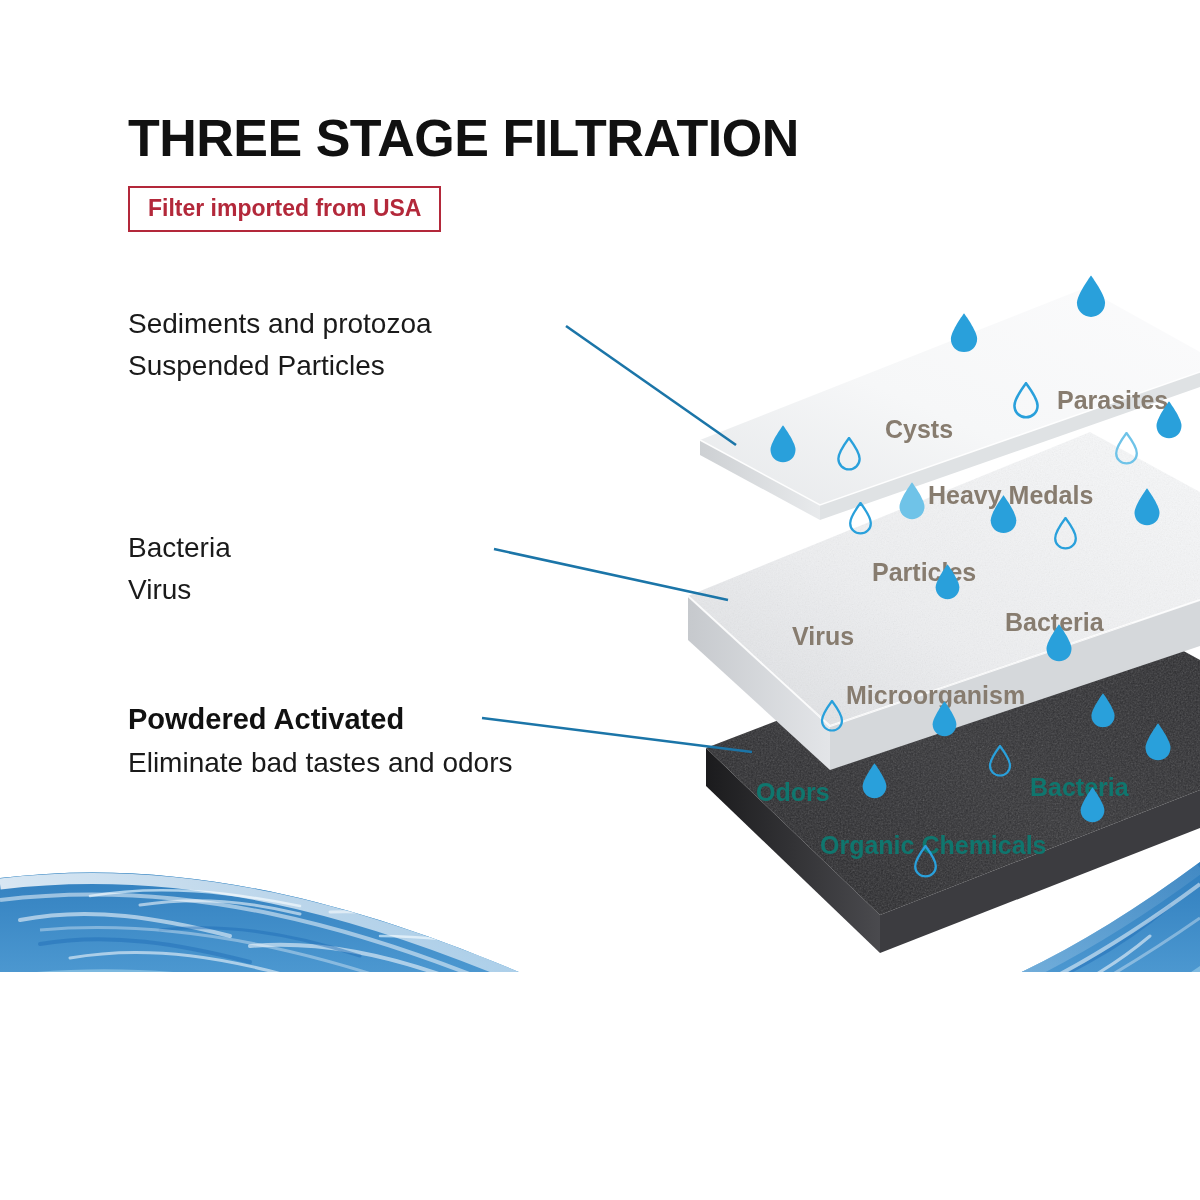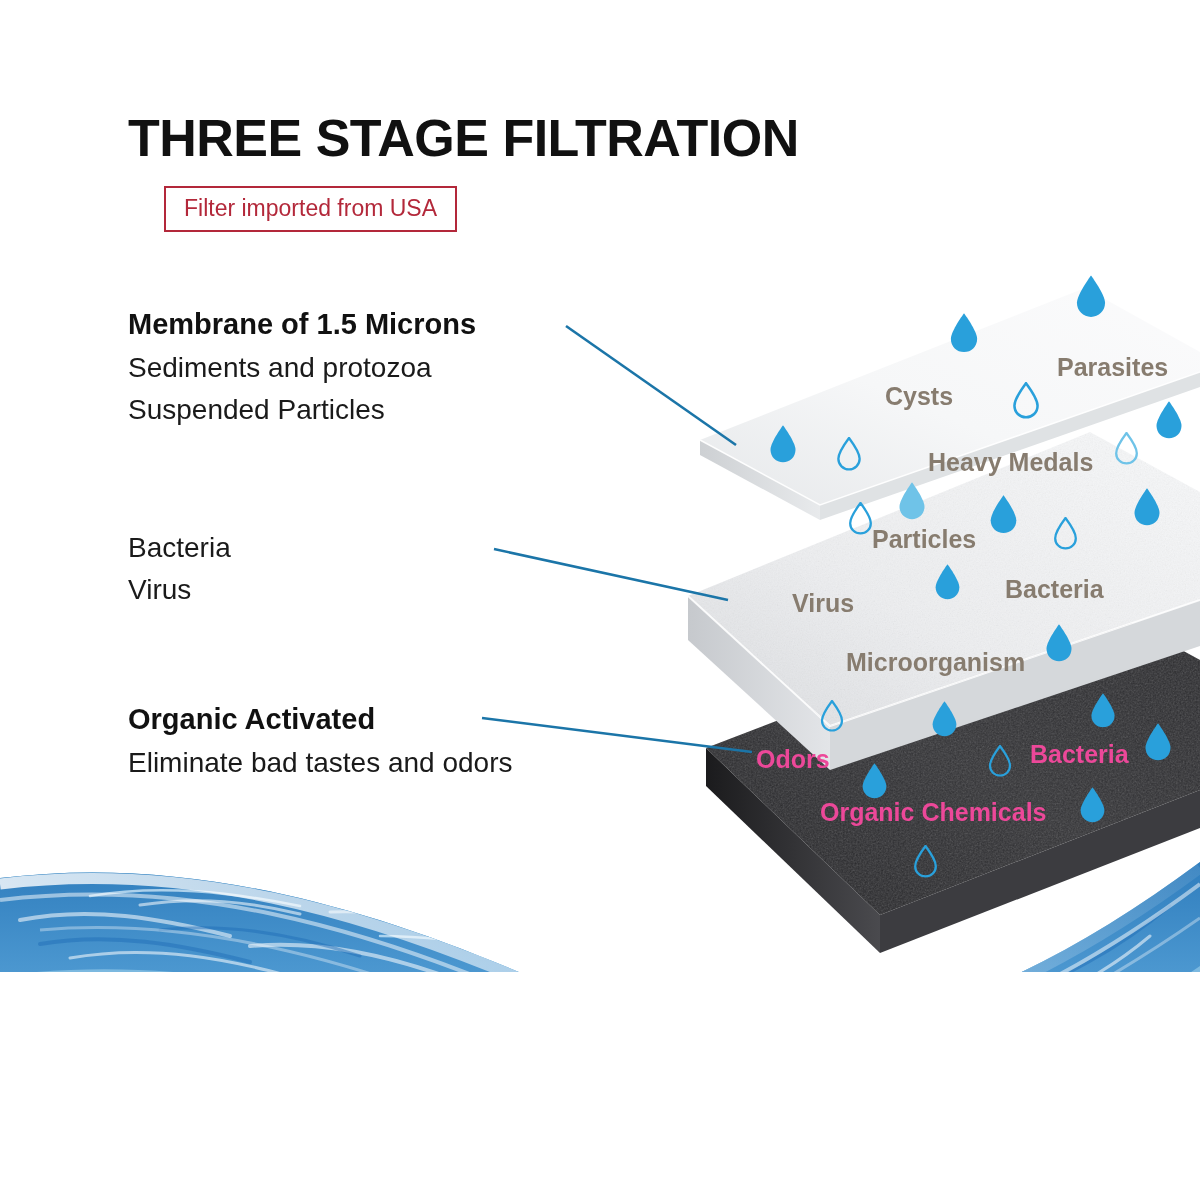--- a/index.html
+++ b/index.html
@@ -28,25 +28,24 @@
     white-space: nowrap;
   }
   #badge {
     position: absolute;
     left: 128px;
     top: 186px;
     padding: 9px 18px 10px 18px;
     border: 2px solid #b3283a;
     color: #b3283a;
     font-size: 23px;
-    font-weight: normal;
+    font-weight: bold;
     line-height: 1;
     white-space: nowrap;
     box-sizing: border-box;
-    margin-left: 36px;
   }
 
   
   .stage-block { position: absolute; left: 128px; }
   .stage-head {
     font-size: 29px;
     font-weight: bold;
     color: #111111;
     line-height: 1.5;
     white-space: nowrap;
@@ -78,22 +77,23 @@
     height: 1200px;
   }
 
   
   .slab-label {
     position: absolute;
     font-size: 25px;
     font-weight: bold;
     white-space: nowrap;
     color: #877c6f;
-  }
-  .slab-label.carbon { color: #ec4899; }
+    margin-top: 33px;
+  }
+  .slab-label.carbon { color: #0f766e; }
 
   
   .drop { position: absolute; }
 </style>
 </head>
 <body>
 
 <div id="page">
 
   <div id="title">THREE STAGE FILTRATION</div>
@@ -335,28 +335,27 @@
       </svg>
       <svg class="drop" width="29" height="38" viewBox="0 0 24 32" style="left: 1078px; top: 786px;">
         <path d="M12 1 C12 1 2 14.5 2 20.5 C2 26.3 6.5 30.5 12 30.5 C17.5 30.5 22 26.3 22 20.5 C22 14.5 12 1 12 1 Z" fill="#29a0db"></path>
       </svg>
       <svg class="drop" width="25" height="33" viewBox="0 0 24 32" style="left: 913px; top: 845px;">
         <path d="M12 1 C12 1 2 14.5 2 20.5 C2 26.3 6.5 30.5 12 30.5 C17.5 30.5 22 26.3 22 20.5 C22 14.5 12 1 12 1 Z" fill="none" stroke="#29a0db" stroke-width="2.2"></path>
       </svg>
     </div>
 
   <div class="stage-block" id="stage-1">
-    <div class="stage-head">Membrane of 1.5 Microns</div>
     <div class="stage-line">Sediments and protozoa</div>
     <div class="stage-line">Suspended Particles</div>
   </div>
 
   <div class="stage-block" id="stage-2">
     <div class="stage-line">Bacteria</div>
     <div class="stage-line">Virus</div>
   </div>
 
   <div class="stage-block" id="stage-3">
-    <div class="stage-head">Organic Activated</div>
+    <div class="stage-head">Powdered Activated</div>
     <div class="stage-line">Eliminate bad tastes and odors</div>
   </div>
 
 </div>
 
 </body></html>

